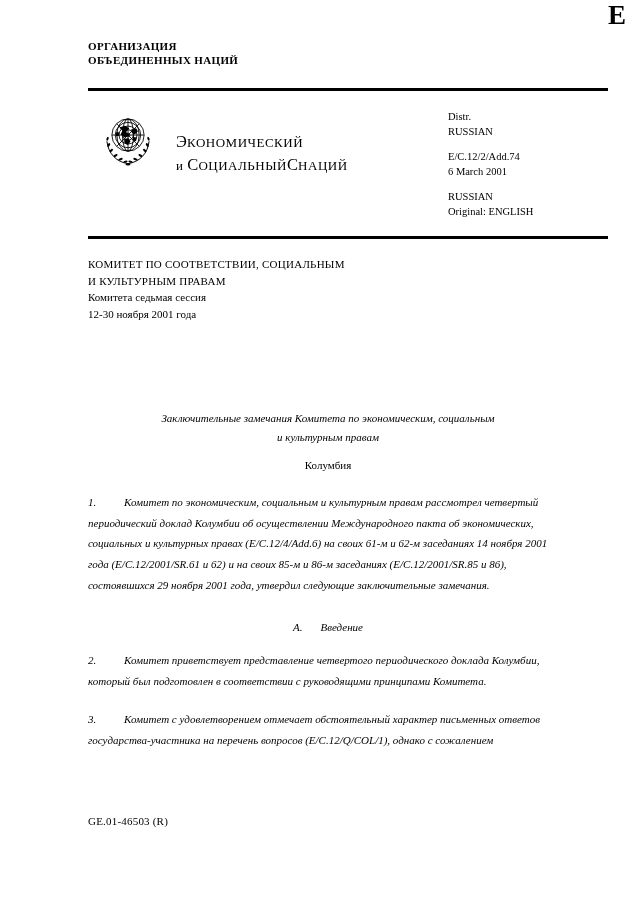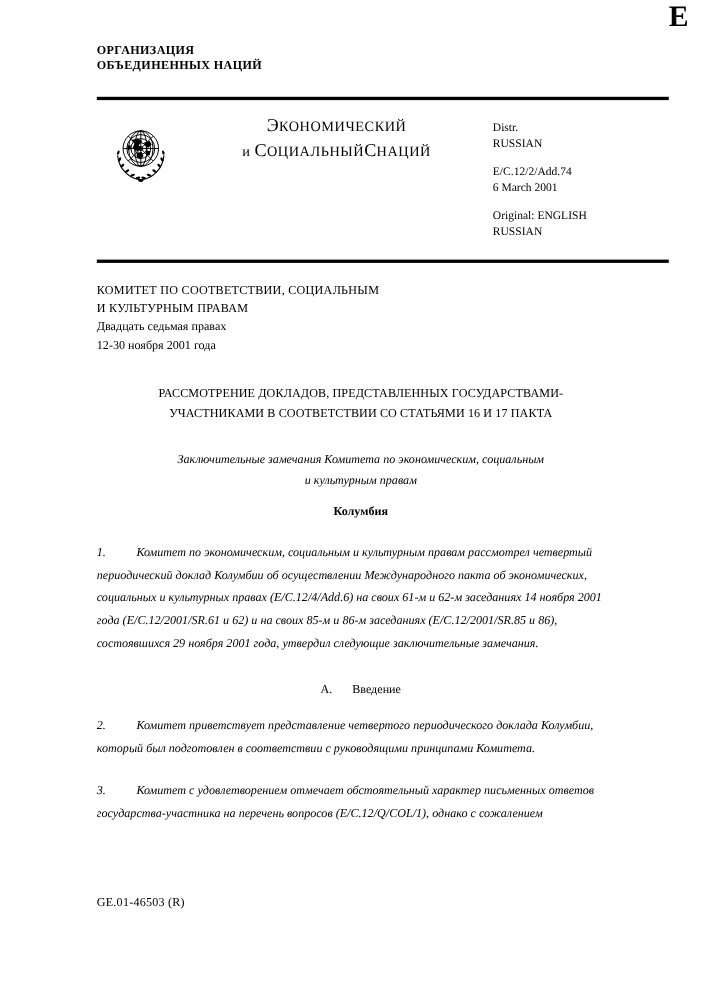--- a/index.html
+++ b/index.html
@@ -63,23 +63,22 @@
     left: 97px;
     top: 109px;
     width: 62px;
     height: 62px;
   }
   .emblem svg { display: block; width: 62px; height: 62px; }
 
   .body-title {
     position: absolute;
     left: 176px;
-    top: 102px;
+    top: 130px;
     width: 260px;
-    text-align: center;
   }
   .body-title .line {
     font-size: 16.5px;
     line-height: 1.42;
     letter-spacing: 0.2px;
     white-space: nowrap;
   }
   .sc-cap { font-size: 16.5px; }
   .sc-rest { font-size: 13px; letter-spacing: 0.5px; }
 
@@ -126,29 +125,29 @@
     font-size: 11px;
     line-height: 1.70;
   }
   .country {
     position: absolute;
     left: 88px;
     top: 459px;
     width: 480px;
     text-align: center;
     font-size: 11px;
-    font-weight: bold;
   }
   .section-head {
     position: absolute;
     left: 88px;
     top: 621px;
     width: 480px;
     text-align: center;
     font-size: 11px;
+    font-style: italic;
   }
   .section-head .sec-letter { margin-right: 18px; }
 
   
   .para {
     position: absolute;
     left: 88px;
     width: 478px;
     font-size: 11px;
     line-height: 1.88;
@@ -238,38 +237,34 @@
   <div class="distr-block">
     <div class="grp">
       <div>Distr.</div>
       <div>RUSSIAN</div>
     </div>
     <div class="grp">
       <div>E/C.12/2/Add.74</div>
       <div>6 March 2001</div>
     </div>
     <div class="grp">
+      <div>RUSSIAN</div>
       <div>Original:  ENGLISH</div>
-      <div>RUSSIAN</div>
     </div>
   </div>
 
   <div class="rule rule-bottom"></div>
 
   <div class="committee">
     <div class="caps">КОМИТЕТ ПО СООТВЕТСТВИИ, СОЦИАЛЬНЫМ</div>
     <div class="caps">И КУЛЬТУРНЫМ ПРАВАМ</div>
-    <div>Двадцать седьмая правах</div>
+    <div>Комитета седьмая сессия</div>
     <div>12-30 ноября 2001 года</div>
   </div>
 
-  <div class="main-title">
-    <div>РАССМОТРЕНИЕ ДОКЛАДОВ, ПРЕДСТАВЛЕННЫХ ГОСУДАРСТВАМИ-</div>
-    <div>УЧАСТНИКАМИ В СООТВЕТСТВИИ СО СТАТЬЯМИ 16 И 17 ПАКТА</div>
-  </div>
 
   <div class="sub-title">
     <div>Заключительные замечания Комитета по экономическим, социальным</div>
     <div>и культурным правам</div>
   </div>
 
   <div class="country">Колумбия</div>
 
   <div class="para p1"><span class="num">1.</span><span>Комитет по экономическим, социальным и культурным правам рассмотрел четвертый периодический доклад Колумбии об осуществлении Международного пакта об экономических, социальных и культурных правах (E/C.12/4/Add.6) на своих 61-м и 62-м заседаниях 14 ноября 2001 года (E/C.12/2001/SR.61 и 62) и на своих 85-м и 86-м заседаниях (E/C.12/2001/SR.85 и 86), состоявшихся 29 ноября 2001 года, утвердил следующие заключительные замечания.</span></div>
 

